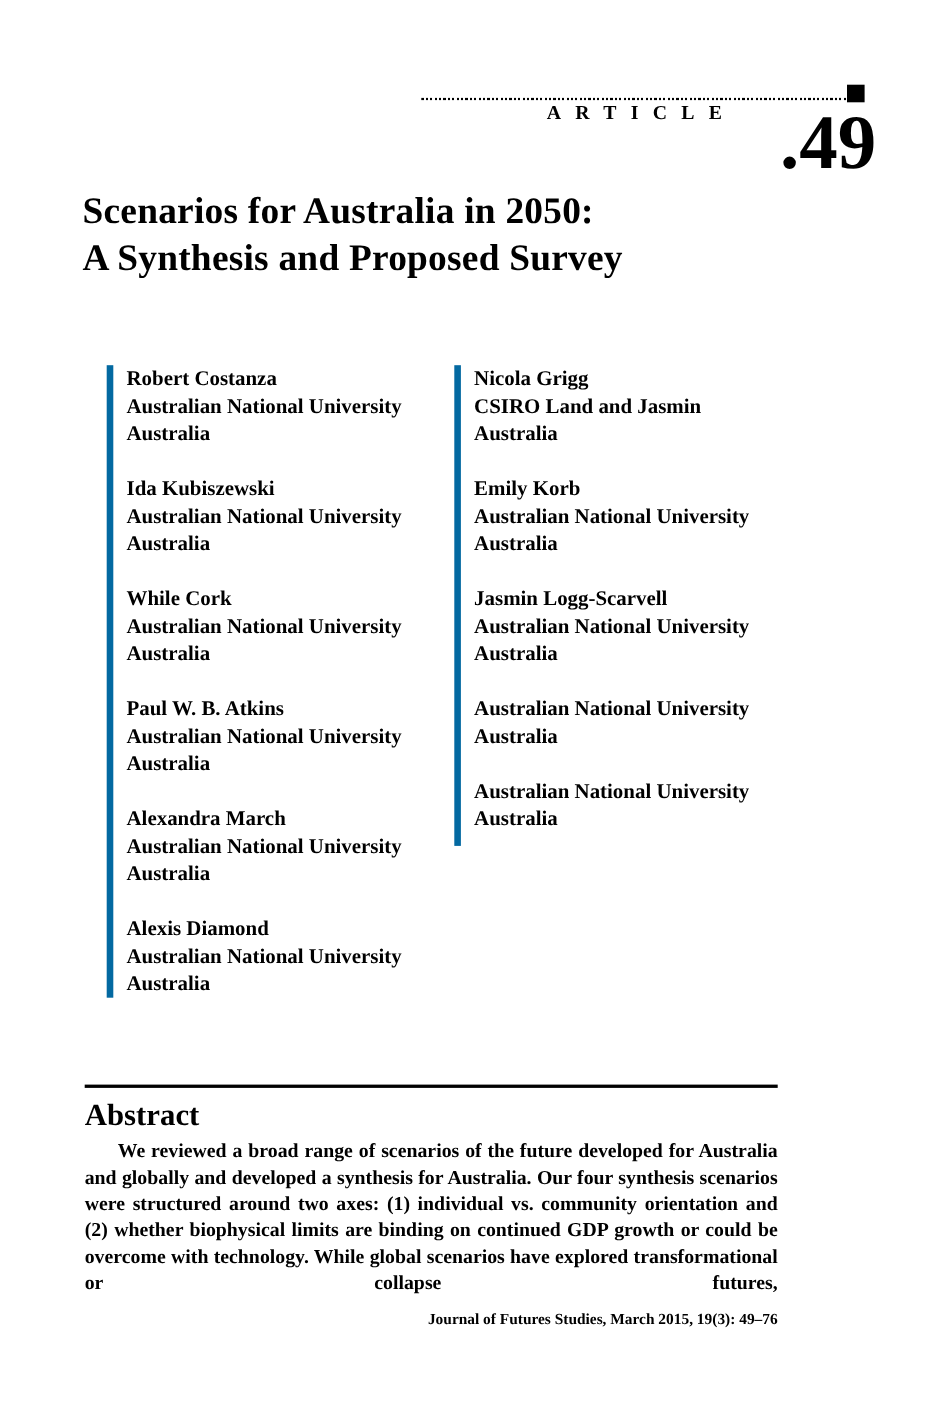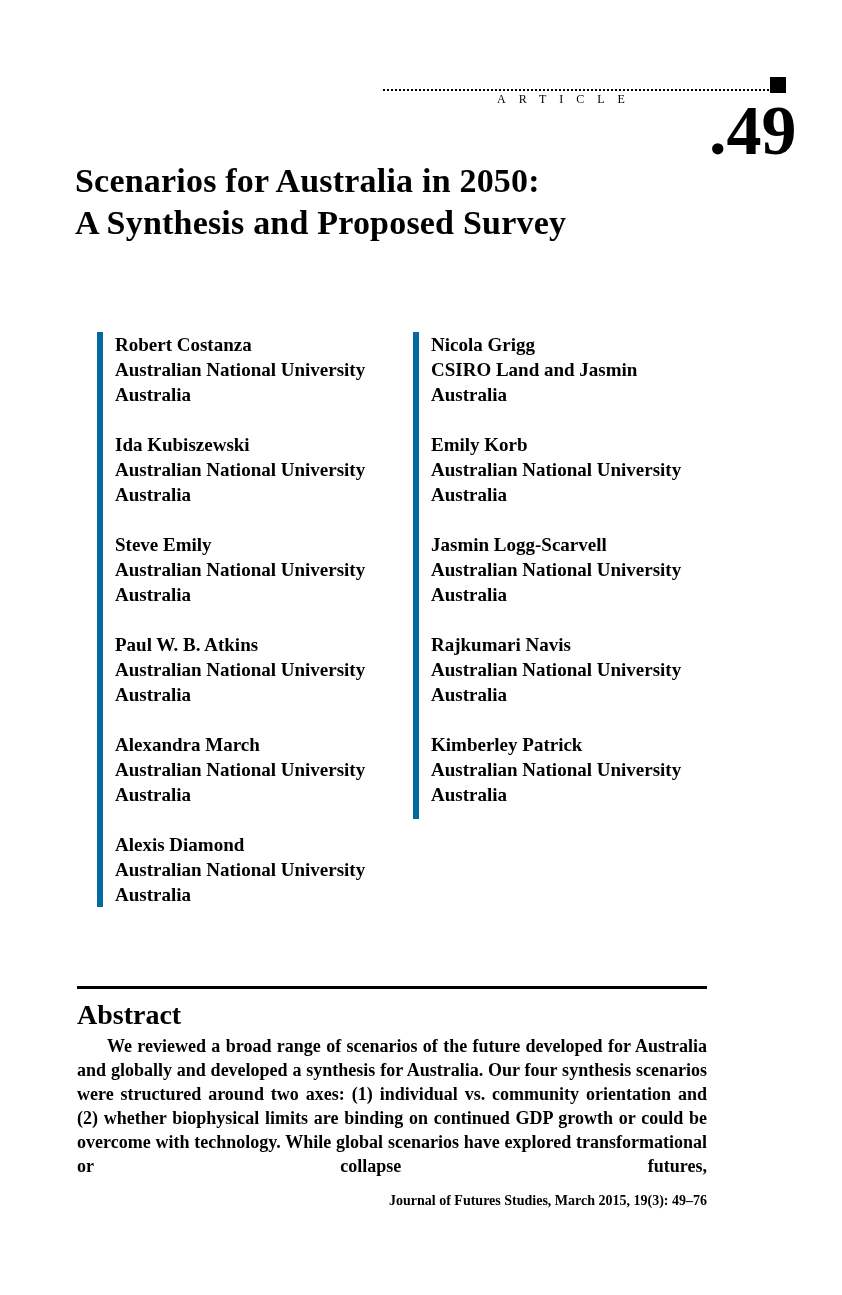--- a/index.html
+++ b/index.html
@@ -23,38 +23,38 @@
   }
   .corner-square {
     position: absolute;
     left: 770px; top: 77px;
     width: 16px; height: 16px;
     background: #000;
   }
   .article-label {
     position: absolute;
     left: 497px; top: 92px;
-    font-size: 12px;
-    font-weight: normal;
+    font-size: 18px;
+    font-weight: bold;
     letter-spacing: 13px;
     white-space: nowrap;
   }
   .page-number {
     position: absolute;
     left: 709px; top: 96px;
     font-size: 70px;
     font-weight: bold;
     line-height: 1;
     white-space: nowrap;
   }
 
   
   .title {
     position: absolute;
-    left: 75px; top: 160px;
+    left: 75px; top: 172px;
     font-size: 34px;
     font-weight: bold;
     line-height: 42px;
     letter-spacing: 0.2px;
   }
   .title-line { display: block; white-space: nowrap; }
 
   
   .authors-col {
     position: absolute;
@@ -127,21 +127,21 @@
       <div>Robert Costanza</div>
       <div>Australian National University</div>
       <div>Australia</div>
     </div>
     <div class="author-entry">
       <div>Ida Kubiszewski</div>
       <div>Australian National University</div>
       <div>Australia</div>
     </div>
     <div class="author-entry">
-      <div>Steve Emily</div>
+      <div>While Cork</div>
       <div>Australian National University</div>
       <div>Australia</div>
     </div>
     <div class="author-entry">
       <div>Paul W. B. Atkins</div>
       <div>Australian National University</div>
       <div>Australia</div>
     </div>
     <div class="author-entry">
       <div>Alexandra March</div>
@@ -165,26 +165,24 @@
       <div>Emily Korb</div>
       <div>Australian National University</div>
       <div>Australia</div>
     </div>
     <div class="author-entry">
       <div>Jasmin Logg-Scarvell</div>
       <div>Australian National University</div>
       <div>Australia</div>
     </div>
     <div class="author-entry">
-      <div>Rajkumari Navis</div>
       <div>Australian National University</div>
       <div>Australia</div>
     </div>
     <div class="author-entry">
-      <div>Kimberley Patrick</div>
       <div>Australian National University</div>
       <div>Australia</div>
     </div>
   </div>
 
   <div class="abstract-rule"></div>
   <div class="abstract-heading">Abstract</div>
   <p class="abstract-body">We reviewed a broad range of scenarios of the future developed for Australia and globally and developed a synthesis for Australia. Our four synthesis scenarios were structured around two axes: (1) individual vs. community orientation and (2) whether biophysical limits are binding on continued GDP growth or could be overcome with technology. While global scenarios have explored transformational or collapse futures,</p>
 
   <div class="footer-citation">Journal of Futures Studies, March 2015, 19(3): 49–76</div>

